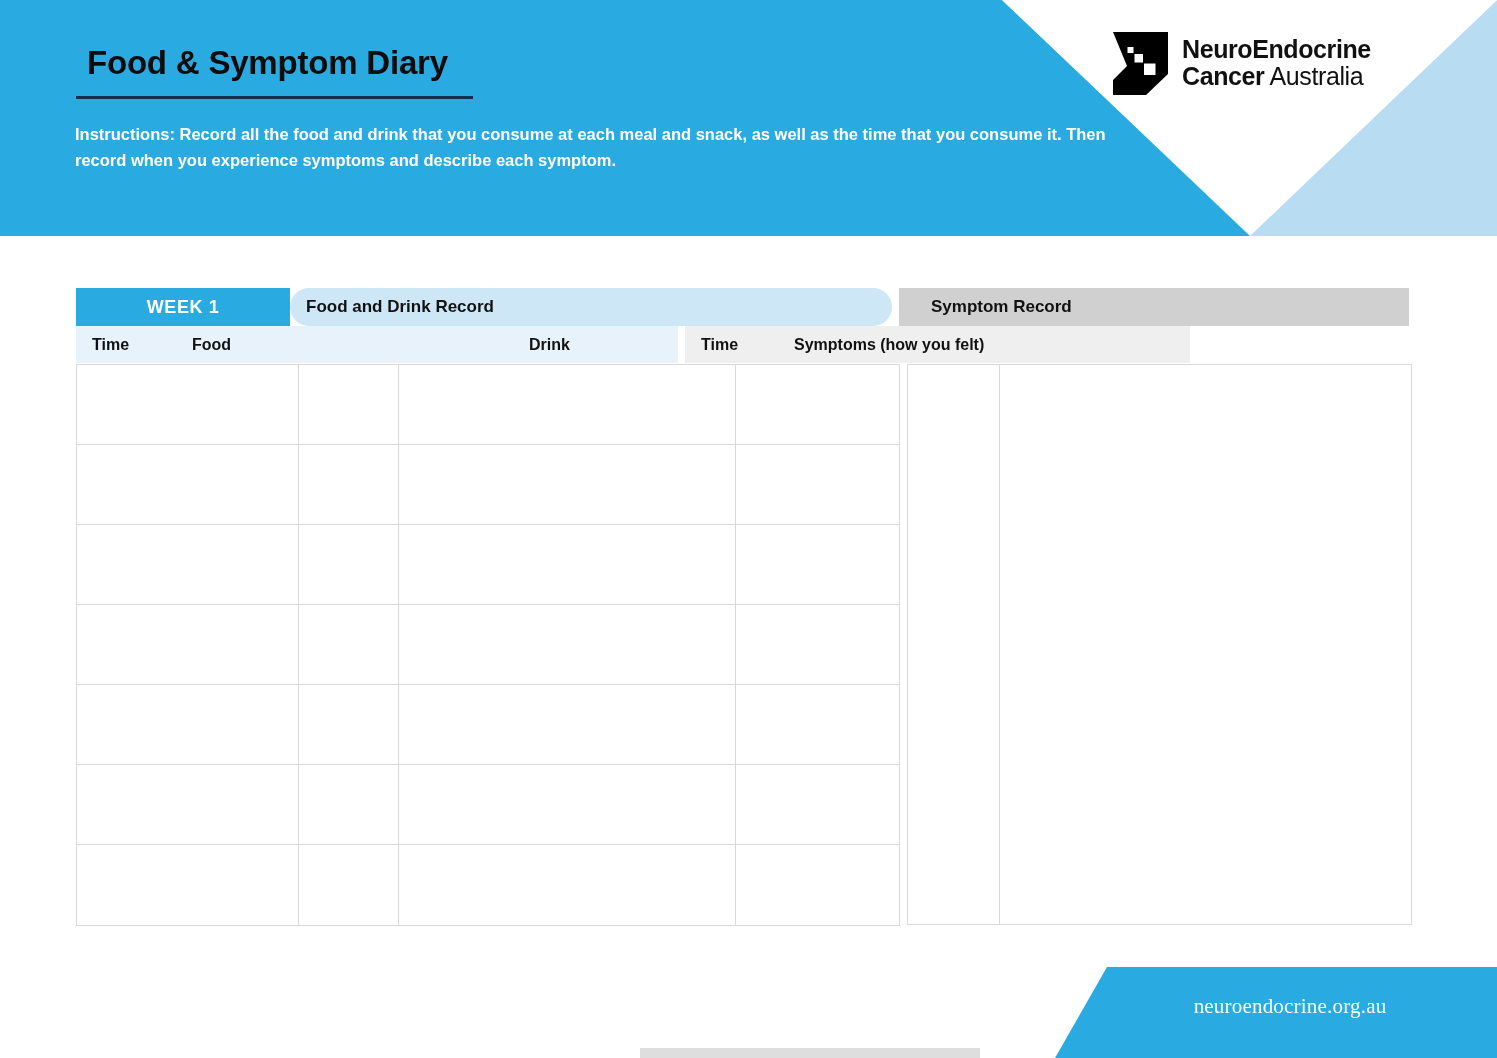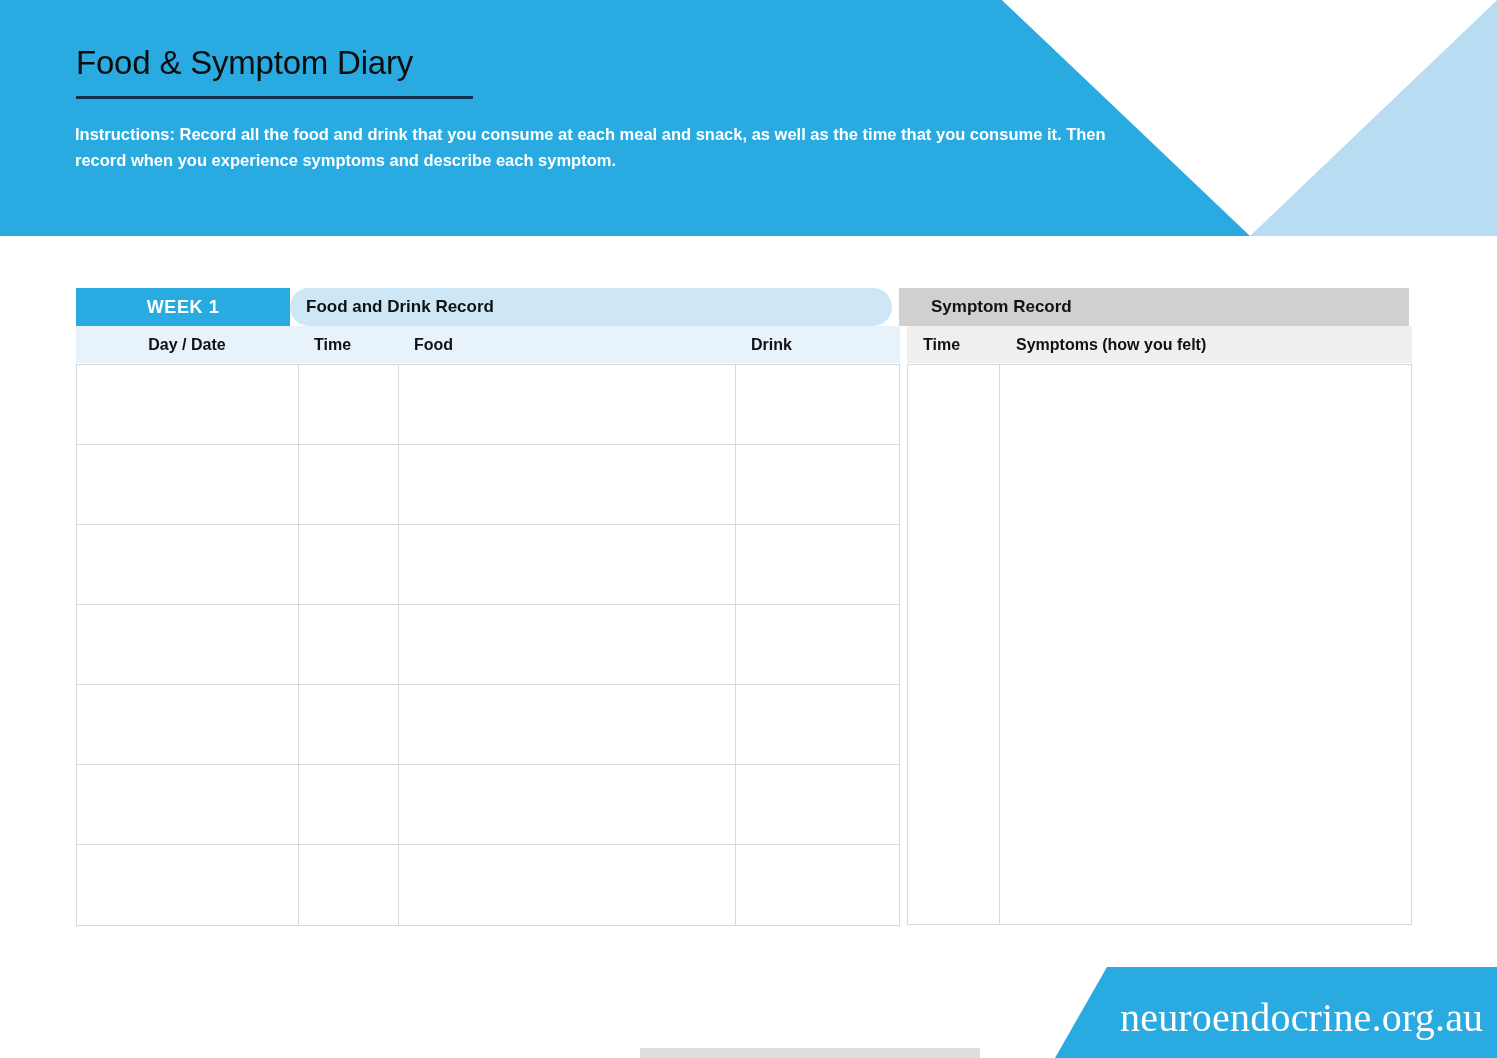--- a/index.html
+++ b/index.html
@@ -44,23 +44,23 @@
     position: absolute;
     left: 0; top: 0;
     width: 1497px; height: 236px;
     background: #ffffff;
     
     clip-path: polygon(1002px 0, 1497px 0, 1250px 236px);
   }
 
   .page-title {
     position: absolute;
-    left: 76px; top: 44px;
+    left: 87px; top: 44px;
     font-size: 33px;
-    font-weight: normal;
+    font-weight: bold;
     color: #0c0c0c;
     letter-spacing: -0.2px;
     white-space: nowrap;
   }
   .title-rule {
     position: absolute;
     left: 76px; top: 96px;
     width: 397px; height: 3px;
     background: #10314d;
   }
@@ -233,21 +233,21 @@
     background: #29ABE2;
     clip-path: polygon(52px 0, 442px 0, 442px 91px, 0 91px);
   }
   .footer-url {
     position: absolute;
     left: 1120px; top: 994px;
     width: 340px;
     text-align: center;
     color: #ffffff;
     font-family: "Liberation Serif", serif;
-    font-size: 40px;
+    font-size: 21px;
     letter-spacing: 0.2px;
     white-space: nowrap;
   }
 
   .bottom-strip {
     position: absolute;
     left: 640px; top: 1048px;
     width: 340px; height: 10px;
     background: #dedede;
   }
@@ -260,33 +260,46 @@
   <div class="header-paleblue"></div>
   <div class="header-white-wedge"></div>
 
   <div class="page-title">Food &amp; Symptom Diary</div>
   <div class="title-rule"></div>
 
   <div class="instructions">
     <p>Instructions: Record all the food and drink that you consume at each meal and snack, as well as the time that you consume it. Then record when you experience symptoms and describe each symptom.</p>
   </div>
 
+  <div class="logo">
+    <div class="logo-mark">
+      <svg width="55" height="63" viewBox="0 0 55 63" xmlns="http://www.w3.org/2000/svg">
+        <path d="M0 0 H55 V42 L33 63 L0 63 L0 48 L14 34 Z" fill="#000000"></path>
+        <rect x="14.5" y="15" width="6" height="6" fill="#ffffff"></rect>
+        <rect x="21.5" y="22" width="8.5" height="8.5" fill="#ffffff"></rect>
+        <rect x="31" y="31.5" width="11.5" height="11.5" fill="#ffffff"></rect>
+      </svg>
+    </div>
+    <div class="logo-text">
+      <span class="logo-line1">NeuroEndocrine</span>
+      <span class="logo-line2"><span class="bold">Cancer</span><span class="light"> Australia</span></span>
+    </div>
+  </div>
 </div>
 
 <div class="diary">
 
   <div class="diary-head">
     <div class="cell h-week">WEEK 1</div>
     <div class="cell h-food">Food and Drink Record</div>
     <div class="cell h-gap"></div>
     <div class="cell h-symptom">Symptom Record</div>
   </div>
 
   <div class="diary-subhead">
-    <div class="cell sub-blue sub-daydate">Day / Date</div>
     <div class="cell sub-blue sub-time">Time</div>
     <div class="cell sub-blue sub-food">Food</div>
     <div class="cell sub-blue sub-drink">Drink</div>
     <div class="cell h-gap"></div>
     <div class="cell sub-gray sub-stime">Time</div>
     <div class="cell sub-gray sub-symp">Symptoms (how you felt)</div>
   </div>
 
   <div class="diary-body">
     <div class="food-grid">

